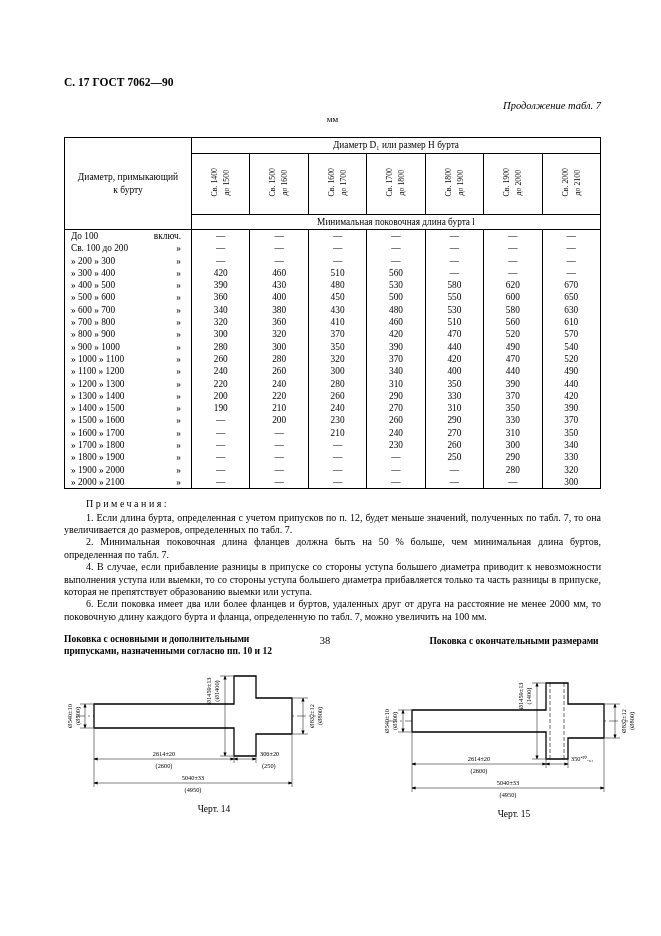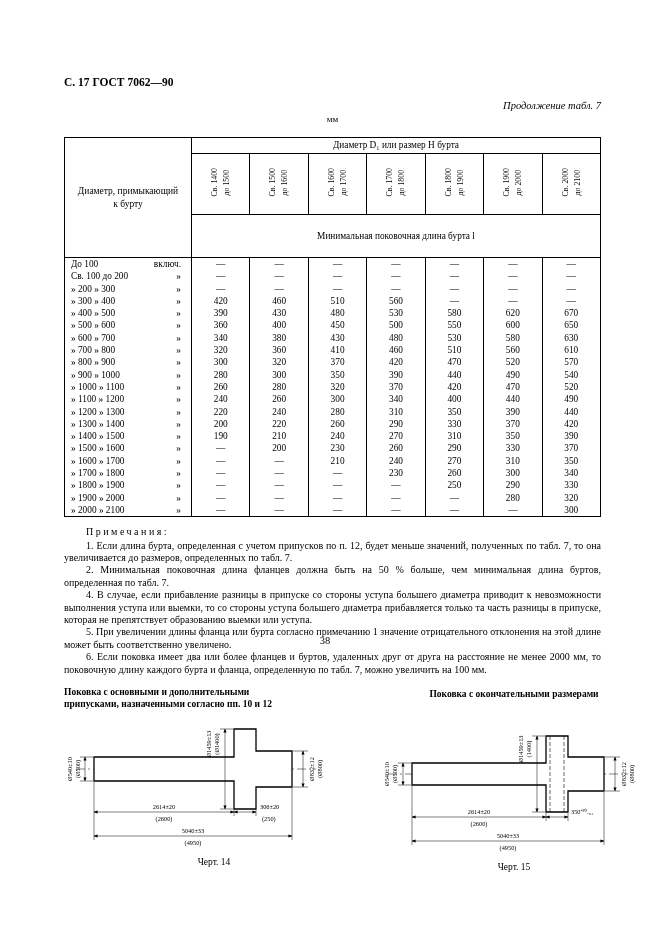--- a/index.html
+++ b/index.html
@@ -9,21 +9,21 @@
   .doc-header { font-size:11.5px; font-weight:bold; }
   .continuation { margin-top:12px; font-size:10.5px; font-style:italic; text-align:right; }
   .units { font-size:9px; text-align:center; margin:3px 0 13px; }
 
   table { width:100%; border-collapse:collapse; border:1.5px solid #000; table-layout:fixed; }
   th, td { border-left:1px solid #000; border-right:1px solid #000; font-weight:normal; }
   thead th { border-bottom:1px solid #000; vertical-align:middle; text-align:center; }
   .top-h { font-size:9.3px; padding:2px 0 3px; }
   .rot-th { width:59px; height:56px; padding:2px 0; }
   .rot { display:inline-block; writing-mode:vertical-rl; transform:rotate(180deg); white-space:pre-line; font-size:7.8px; line-height:1.5; }
-  .sub-h { font-size:9.3px; padding:16px 0; }
+  .sub-h { font-size:9.3px; padding:2px 0; }
   .corner { width:124px; font-size:9.5px; white-space:pre-line; line-height:1.35; text-align:center; }
   tbody td { text-align:center; font-size:9.3px; height:12.3px; line-height:12.3px; padding:0; }
   td.range-cell { text-align:left; padding:0 10px 0 6px; }
   .range-cell .sfx { float:right; }
 
   .notes { margin-top:9px; font-size:10px; line-height:1.24; text-align:justify; }
   .notes-label { margin:0 0 1px; text-indent:22px; letter-spacing:2.5px; }
   .note { margin:0; text-indent:22px; }
 
   .examples { margin:7px 0 0; font-size:10px; line-height:1.3; text-align:justify; text-indent:22px; letter-spacing:0.7px; word-spacing:1.5px; }
@@ -291,21 +291,20 @@
         </tr>
       </tbody>
   </table>
 
   <div class="notes">
     <p class="notes-label">Примечания:</p>
     <div id="notes-items">
         <p class="note">1. Если длина бурта, определенная с учетом припусков по п. 12, будет меньше значений, полученных по табл. 7, то она увеличивается до размеров, определенных по табл. 7.</p>
         <p class="note">2. Минимальная поковочная длина фланцев должна быть на 50 % больше, чем минимальная длина буртов, определенная по табл. 7.</p>
         <p class="note">4. В случае, если прибавление разницы в припуске со стороны уступа большего диаметра приводит к невозможности выполнения уступа или выемки, то со стороны уступа большего диаметра прибавляется только та часть разницы в припуске, которая не препятствует образованию выемки или уступа.</p>
-        <p class="note">5. При увеличении длины фланца или бурта согласно примечанию 1 значение отрицательного отклонения на этой длине может быть соответственно увеличено.</p>
         <p class="note">6. Если поковка имеет два или более фланцев и буртов, удаленных друг от друга на расстояние не менее 2000 мм, то поковочную длину каждого бурта и фланца, определенную по табл. 7, можно увеличить на 100 мм.</p>
       </div>
   </div>
 
 
   <div class="figures">
 
     <div class="fig fig-left">
       <div class="fig-title left-title">Поковка с основными и дополнительными припусками, назначенными согласно пп. 10 и 12</div>
       <svg class="drawing" width="300" height="142" viewBox="0 0 300 142">

